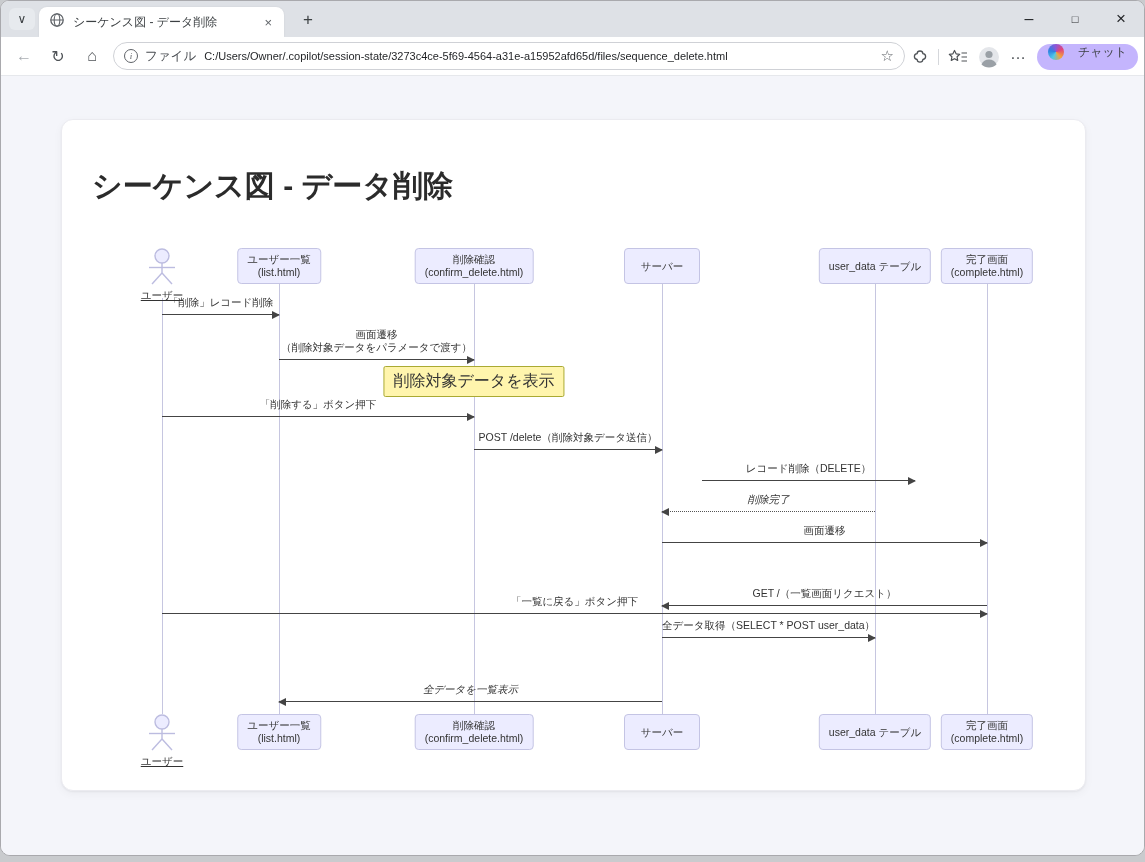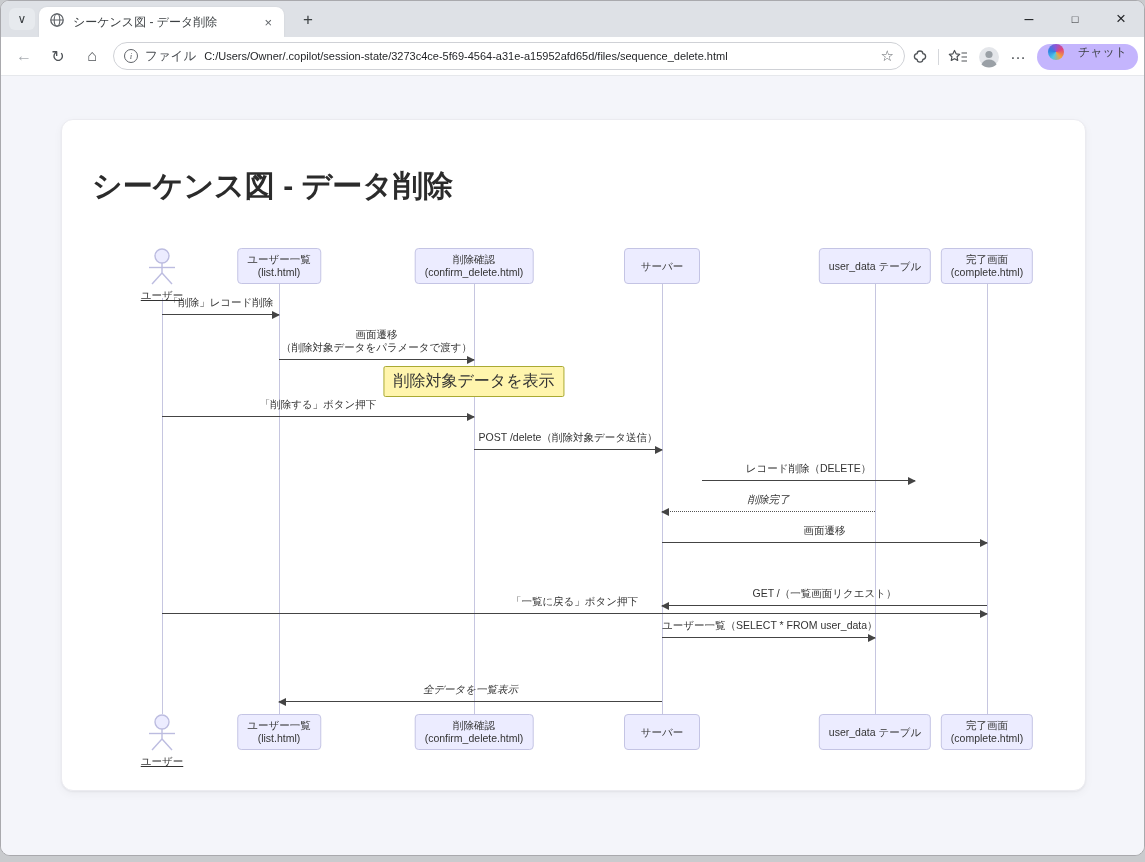--- a/index.html
+++ b/index.html
@@ -249,21 +249,21 @@
           <div class="msg" style="left: 600px; width: 325px; top: 467px;">
             <div class="msg-label">
               <div>GET /（一覧画面リクエスト）</div>
             </div>
             <div class="msg-line">
               <span class="arrow al"></span>
             </div>
           </div>
           <div class="msg" style="left: 600px; width: 213px; top: 499px;">
             <div class="msg-label">
-              <div>ユーザー一覧（SELECT * FROM user_data）</div>
+              <div>全データ取得（SELECT * POST user_data）</div>
             </div>
             <div class="msg-line">
               <span class="arrow ar"></span>
             </div>
           </div>
           <div class="msg" style="left: 217px; width: 383px; top: 563px; font-style: italic;">
             <div class="msg-label">
               <div>全データを一覧表示</div>
             </div>
             <div class="msg-line">

